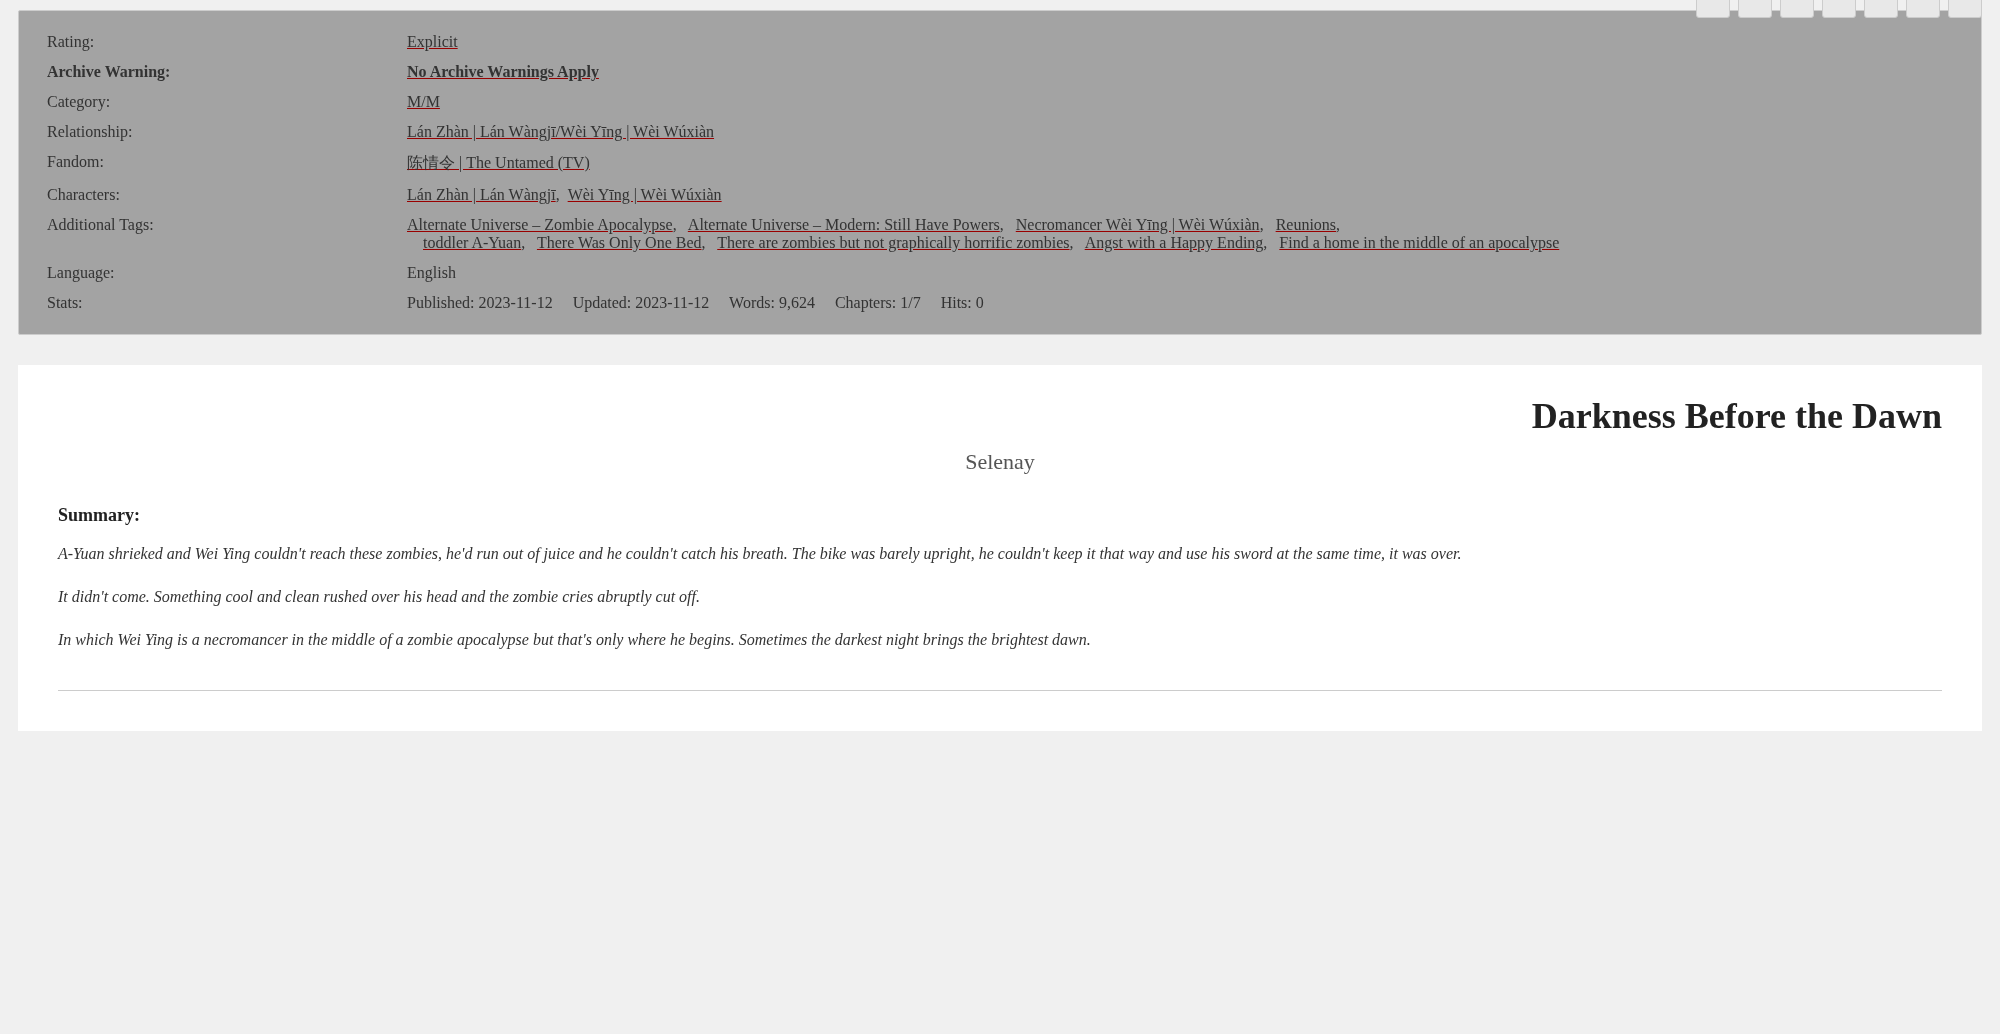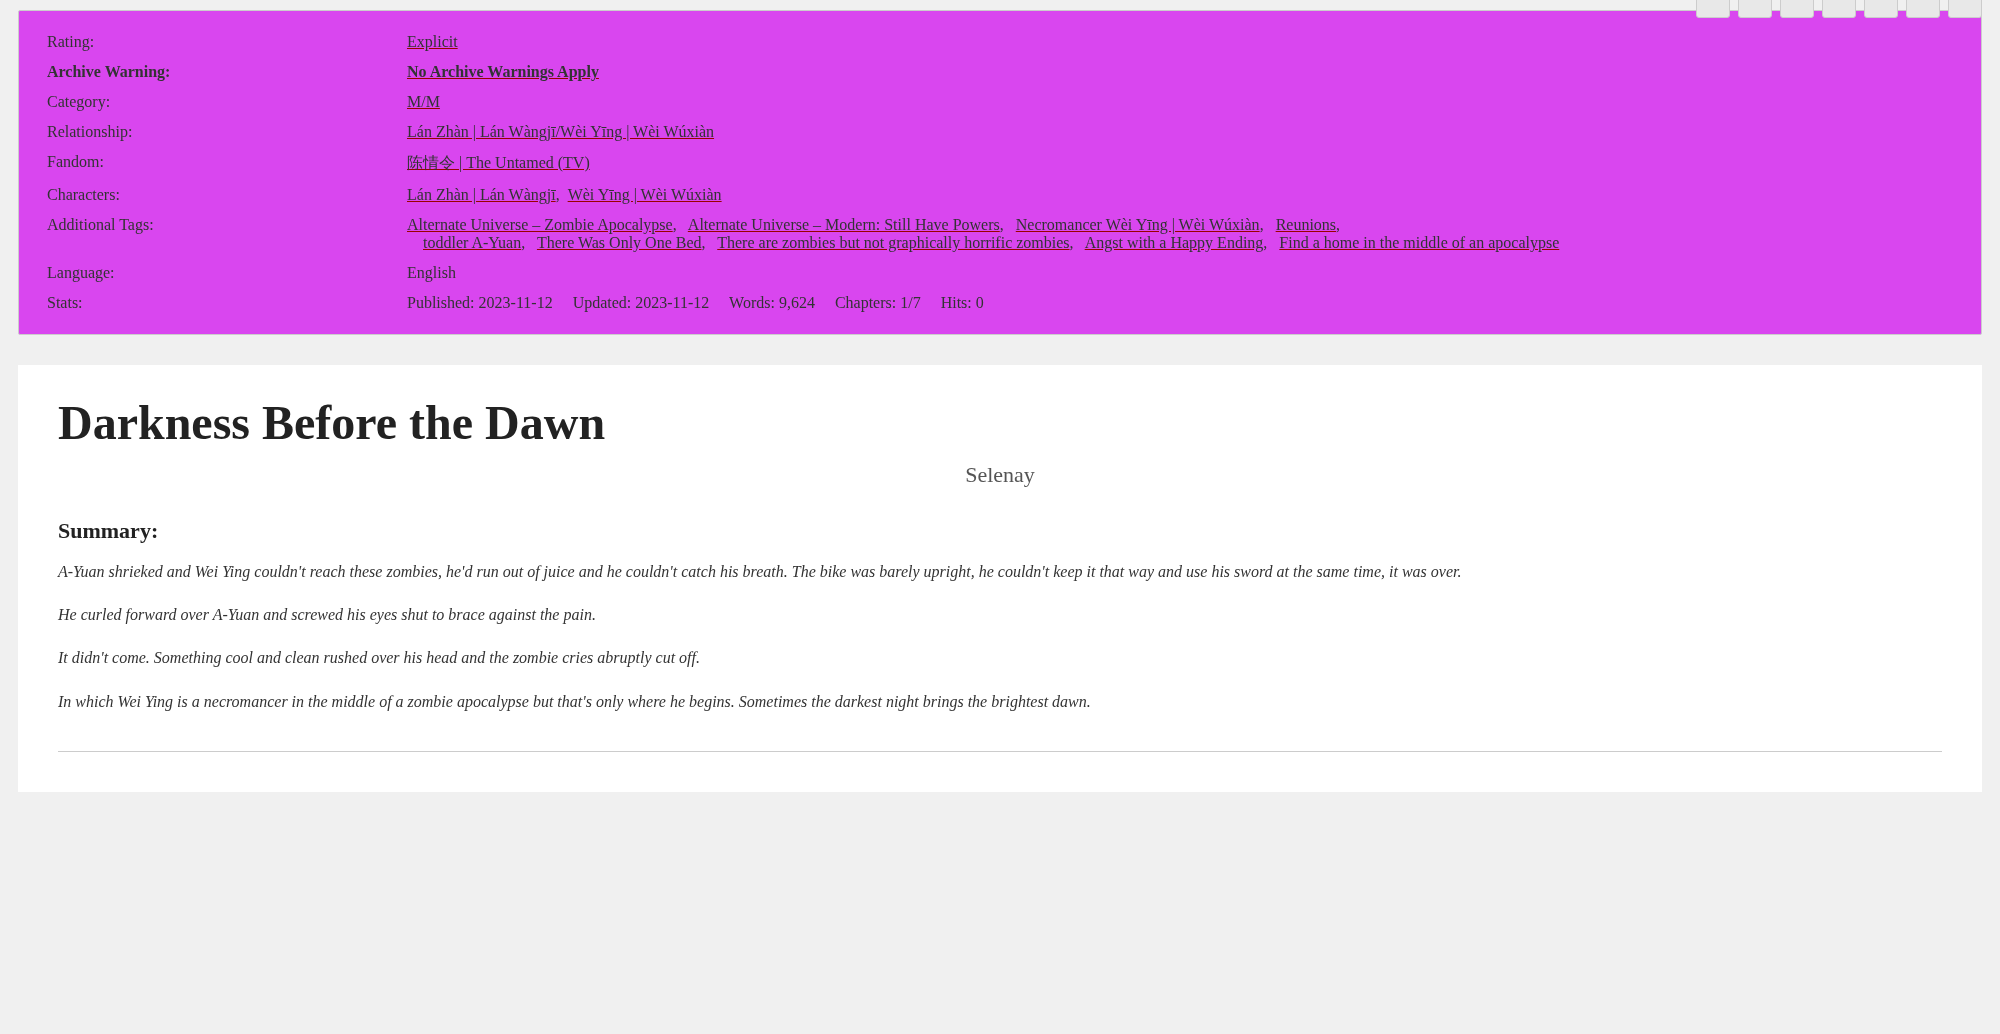--- a/index.html
+++ b/index.html
@@ -16,21 +16,21 @@
     }
 
     .page-wrapper {
       background-color: #f0f0f0;
       min-height: 1034px;
       width: 2000px;
     }
 
     
     .metadata-box {
-      background-color: #d946ef;
+      background-color: #a3a3a3;
       border: 1px solid #ccc;
       margin: 0 18px 30px 18px;
       padding: 16px 20px;
       border-radius: 2px;
     }
 
     .metadata-table {
       width: 100%;
       border-collapse: collapse;
     }
@@ -58,42 +58,42 @@
     }
 
     
     .story-content {
       background-color: #ffffff;
       margin: 0 18px;
       padding: 30px 40px 40px 40px;
     }
 
     .story-title {
-      text-align: left;
-      font-size: 48px;
+      text-align: right;
+      font-size: 36px;
       font-weight: bold;
       font-family: Georgia, serif;
       margin-bottom: 12px;
       color: #222;
     }
 
     .story-author {
       text-align: center;
       font-size: 22px;
       color: #555;
       margin-bottom: 30px;
     }
 
     .summary-section {
       border-bottom: 1px solid #ccc;
       padding-bottom: 20px;
     }
 
     .summary-heading {
-      font-size: 22px;
+      font-size: 18px;
       font-weight: bold;
       margin-bottom: 14px;
       color: #222;
     }
 
     .summary-text {
       font-style: italic;
       font-size: 16px;
       line-height: 1.7;
       color: #333;
@@ -217,19 +217,18 @@
     </table>
   </div>
 
   <div class="story-content">
     <h1 class="story-title">Darkness Before the Dawn</h1>
     <div class="story-author">Selenay</div>
 
     <div class="summary-section">
       <div class="summary-heading">Summary:</div>
       <p class="summary-text">A-Yuan shrieked and Wei Ying couldn't reach these zombies, he'd run out of juice and he couldn't catch his breath. The bike was barely upright, he couldn't keep it that way and use his sword at the same time, it was over.</p>
-      <p class="summary-text">He curled forward over A-Yuan and screwed his eyes shut to brace against the pain.</p>
       <p class="summary-text">It didn't come. Something cool and clean rushed over his head and the zombie cries abruptly cut off.</p>
       <p class="summary-text">In which Wei Ying is a necromancer in the middle of a zombie apocalypse but that's only where he begins. Sometimes the darkest night brings the brightest dawn.</p>
     </div>
   </div>
 
 </div>
 
 </body></html>

